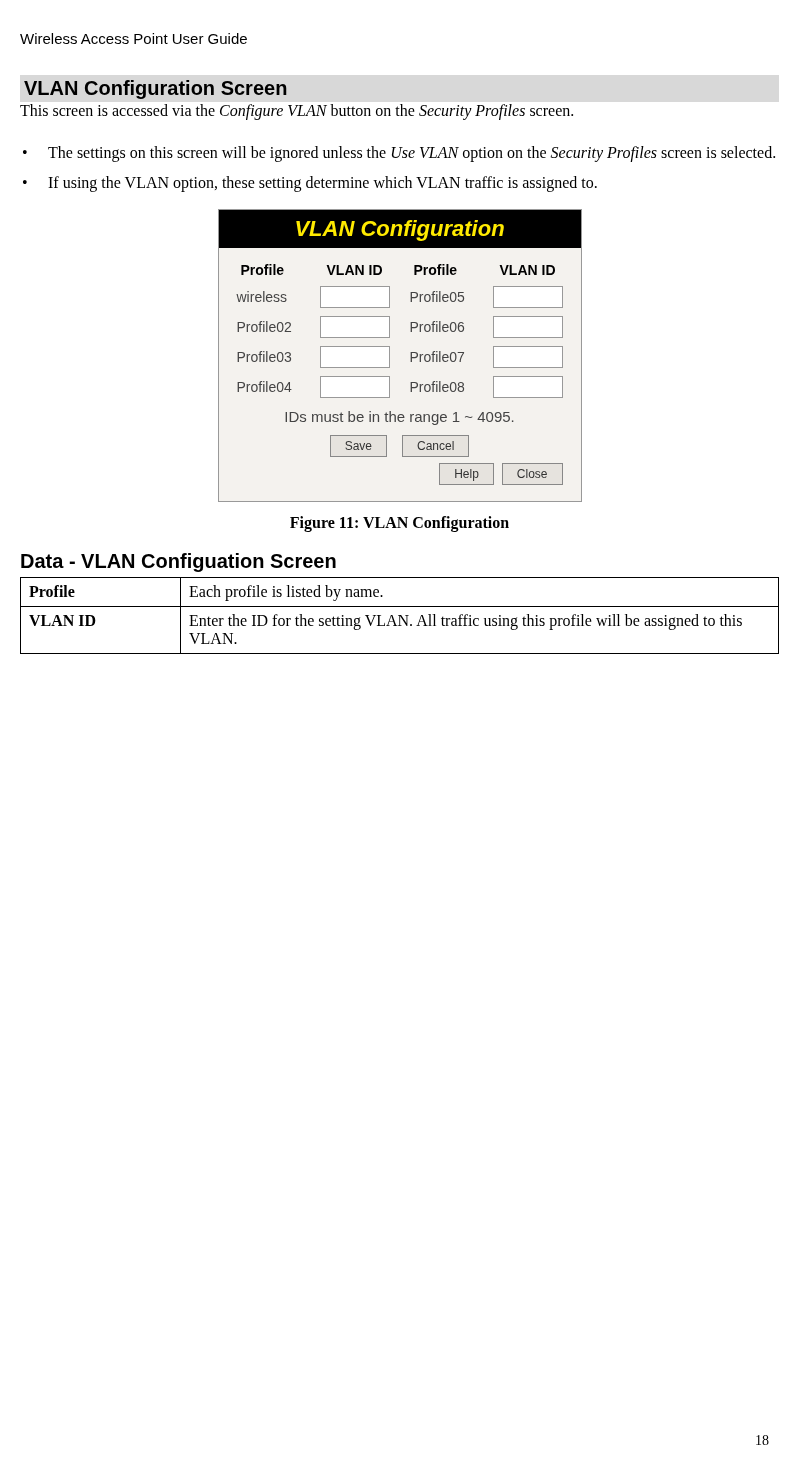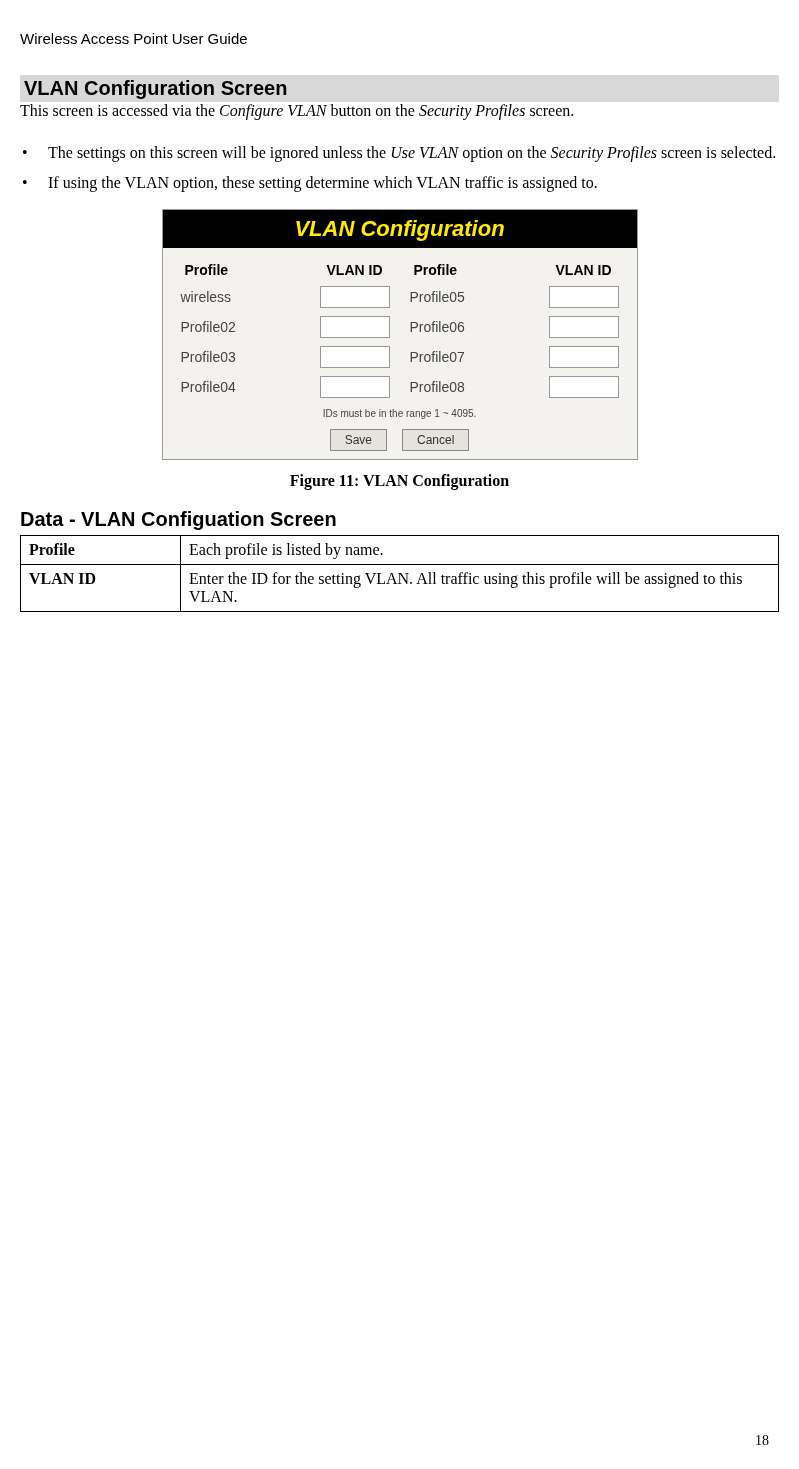--- a/index.html
+++ b/index.html
@@ -55,21 +55,21 @@
     }
     ul.bullets li .bullet-text {
       flex: 1;
     }
     .figure-wrap {
       display: flex;
       justify-content: center;
       margin: 4px 0 12px 0;
     }
     .vlan-dialog {
-      width: 476px;
+      width: 364px;
       border: 1px solid #999;
       background: #f4f2ee;
       font-family: Arial, sans-serif;
     }
     .vlan-dialog-title {
       background: #000;
       color: #ffea00;
       font-family: Arial, sans-serif;
       font-style: italic;
       font-weight: bold;
@@ -105,21 +105,21 @@
       height: 22px;
       border: 1px solid #999;
       background: #fff;
       font-size: 13px;
       padding: 0 4px;
     }
     .spacer {
     }
     .range-note {
       text-align: center;
-      font-size: 10px;
+      font-size: 15px;
       color: #444;
       margin-top: 10px;
     }
     .button-row {
       display: flex;
       justify-content: center;
       gap: 15px;
       margin-top: 10px;
     }
     .button-row-right {
@@ -230,20 +230,24 @@
         <input class="vlan-input" type="text" value="" style="">
         <div class="spacer"></div>
         <div class="profile-label">Profile08</div>
         <input class="vlan-input" type="text" value="" style="">
       </div>
       <div class="range-note">IDs must be in the range 1 ~ 4095.</div>
       <div class="button-row">
         <button class="dlg-btn">Save</button>
         <button class="dlg-btn">Cancel</button>
       </div>
+      <div class="button-row-right">
+        <button class="dlg-btn">Help</button>
+        <button class="dlg-btn">Close</button>
+      </div>
     </div>
   </div>
 </div>
 
 <div class="figure-caption">Figure 11: VLAN Configuration</div>
 
 <div class="subsection-title">Data  -  VLAN Configuation Screen</div>
 
 <table class="data-table">
   <tbody>

